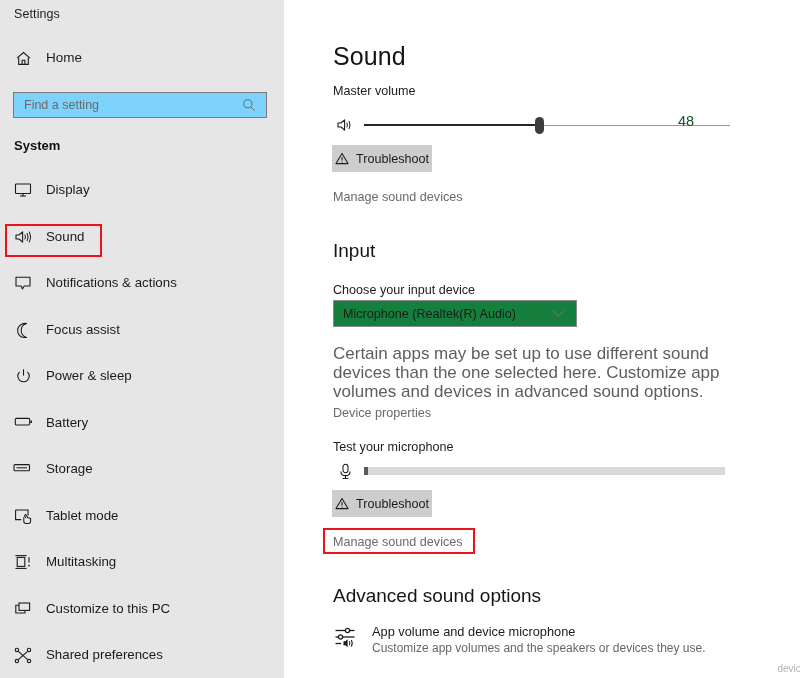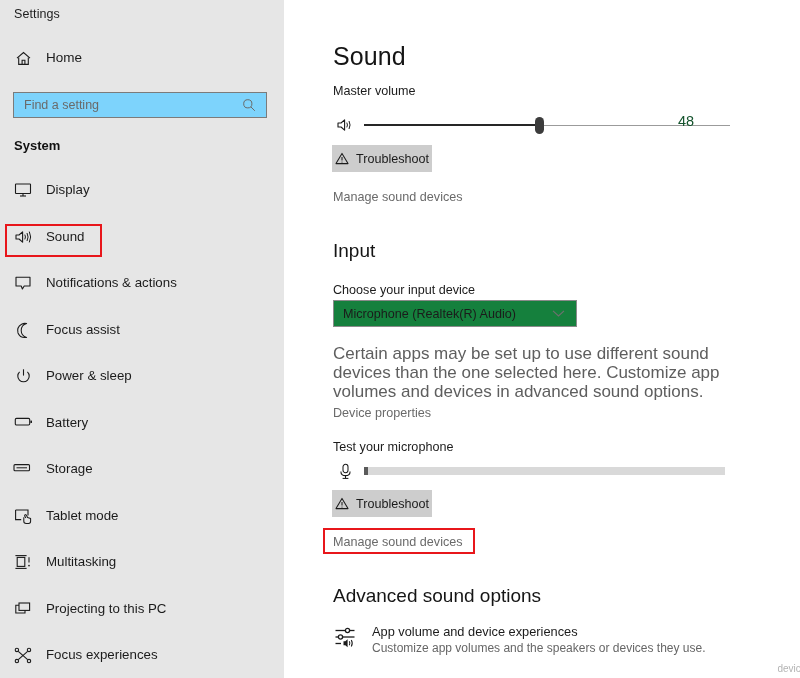--- a/index.html
+++ b/index.html
@@ -321,35 +321,35 @@
         <span class="lbl">Multitasking</span>
       </div>
 
       <div class="navitem">
         <span class="ico">
           <svg width="18" height="16" viewBox="0 0 18 16">
             <rect x="5" y="2" width="10.6" height="7.4" fill="none" stroke="#1b1b1b" stroke-width="1.1"></rect>
             <path d="M5 4.2 H1.8 V12 H11 V9.4" fill="none" stroke="#1b1b1b" stroke-width="1.1"></path>
           </svg>
         </span>
-        <span class="lbl">Projecting to this PC</span>
+        <span class="lbl">Customize to this PC</span>
       </div>
 
       <div class="navitem">
         <span class="ico">
           <svg width="18" height="17" viewBox="0 0 18 17">
             <circle cx="2.9" cy="2.9" r="1.7" fill="none" stroke="#1b1b1b" stroke-width="1.1"></circle>
             <circle cx="15" cy="2.9" r="1.7" fill="none" stroke="#1b1b1b" stroke-width="1.1"></circle>
             <circle cx="2.9" cy="14.1" r="1.7" fill="none" stroke="#1b1b1b" stroke-width="1.1"></circle>
             <circle cx="15" cy="14.1" r="1.7" fill="none" stroke="#1b1b1b" stroke-width="1.1"></circle>
             <line x1="4.3" y1="4.3" x2="13.6" y2="12.7" stroke="#1b1b1b" stroke-width="1.1"></line>
             <line x1="13.6" y1="4.3" x2="4.3" y2="12.7" stroke="#1b1b1b" stroke-width="1.1"></line>
           </svg>
         </span>
-        <span class="lbl">Focus experiences</span>
+        <span class="lbl">Shared preferences</span>
       </div>
 
     </div>
 
     <div class="redbox-sound"></div>
   </div>
 
   <div class="main">
 
     <div class="h1">Sound</div>
@@ -437,20 +437,20 @@
           <circle cx="13.5" cy="4.5" r="2.1" fill="#fff" stroke="#1b1b1b" stroke-width="1.3"></circle>
           <line x1="1.5" y1="11" x2="20.5" y2="11" stroke="#1b1b1b" stroke-width="1.3"></line>
           <circle cx="6.5" cy="11" r="2.1" fill="#fff" stroke="#1b1b1b" stroke-width="1.3"></circle>
           <line x1="1.5" y1="17.5" x2="7" y2="17.5" stroke="#1b1b1b" stroke-width="1.3"></line>
           <path d="M9.5 15.3 H11.3 L13.6 13.2 V21.2 L11.3 19.2 H9.5 Z" fill="#1b1b1b"></path>
           <path d="M15.3 15.2 Q16.5 17.2 15.3 19.2" fill="none" stroke="#1b1b1b" stroke-width="1.05"></path>
           <path d="M17.3 14 Q19.2 17.2 17.3 20.4" fill="none" stroke="#1b1b1b" stroke-width="1.05"></path>
         </svg>
       </span>
       <span>
-        <div class="t1">App volume and device experiences</div>
+        <div class="t1">App volume and device microphone</div>
         <div class="t2">Customize app volumes and the speakers or devices they use.</div>
       </span>
     </div>
 
     <div class="watermark">device.com</div>
   </div>
 </div>
 
 </body></html>

